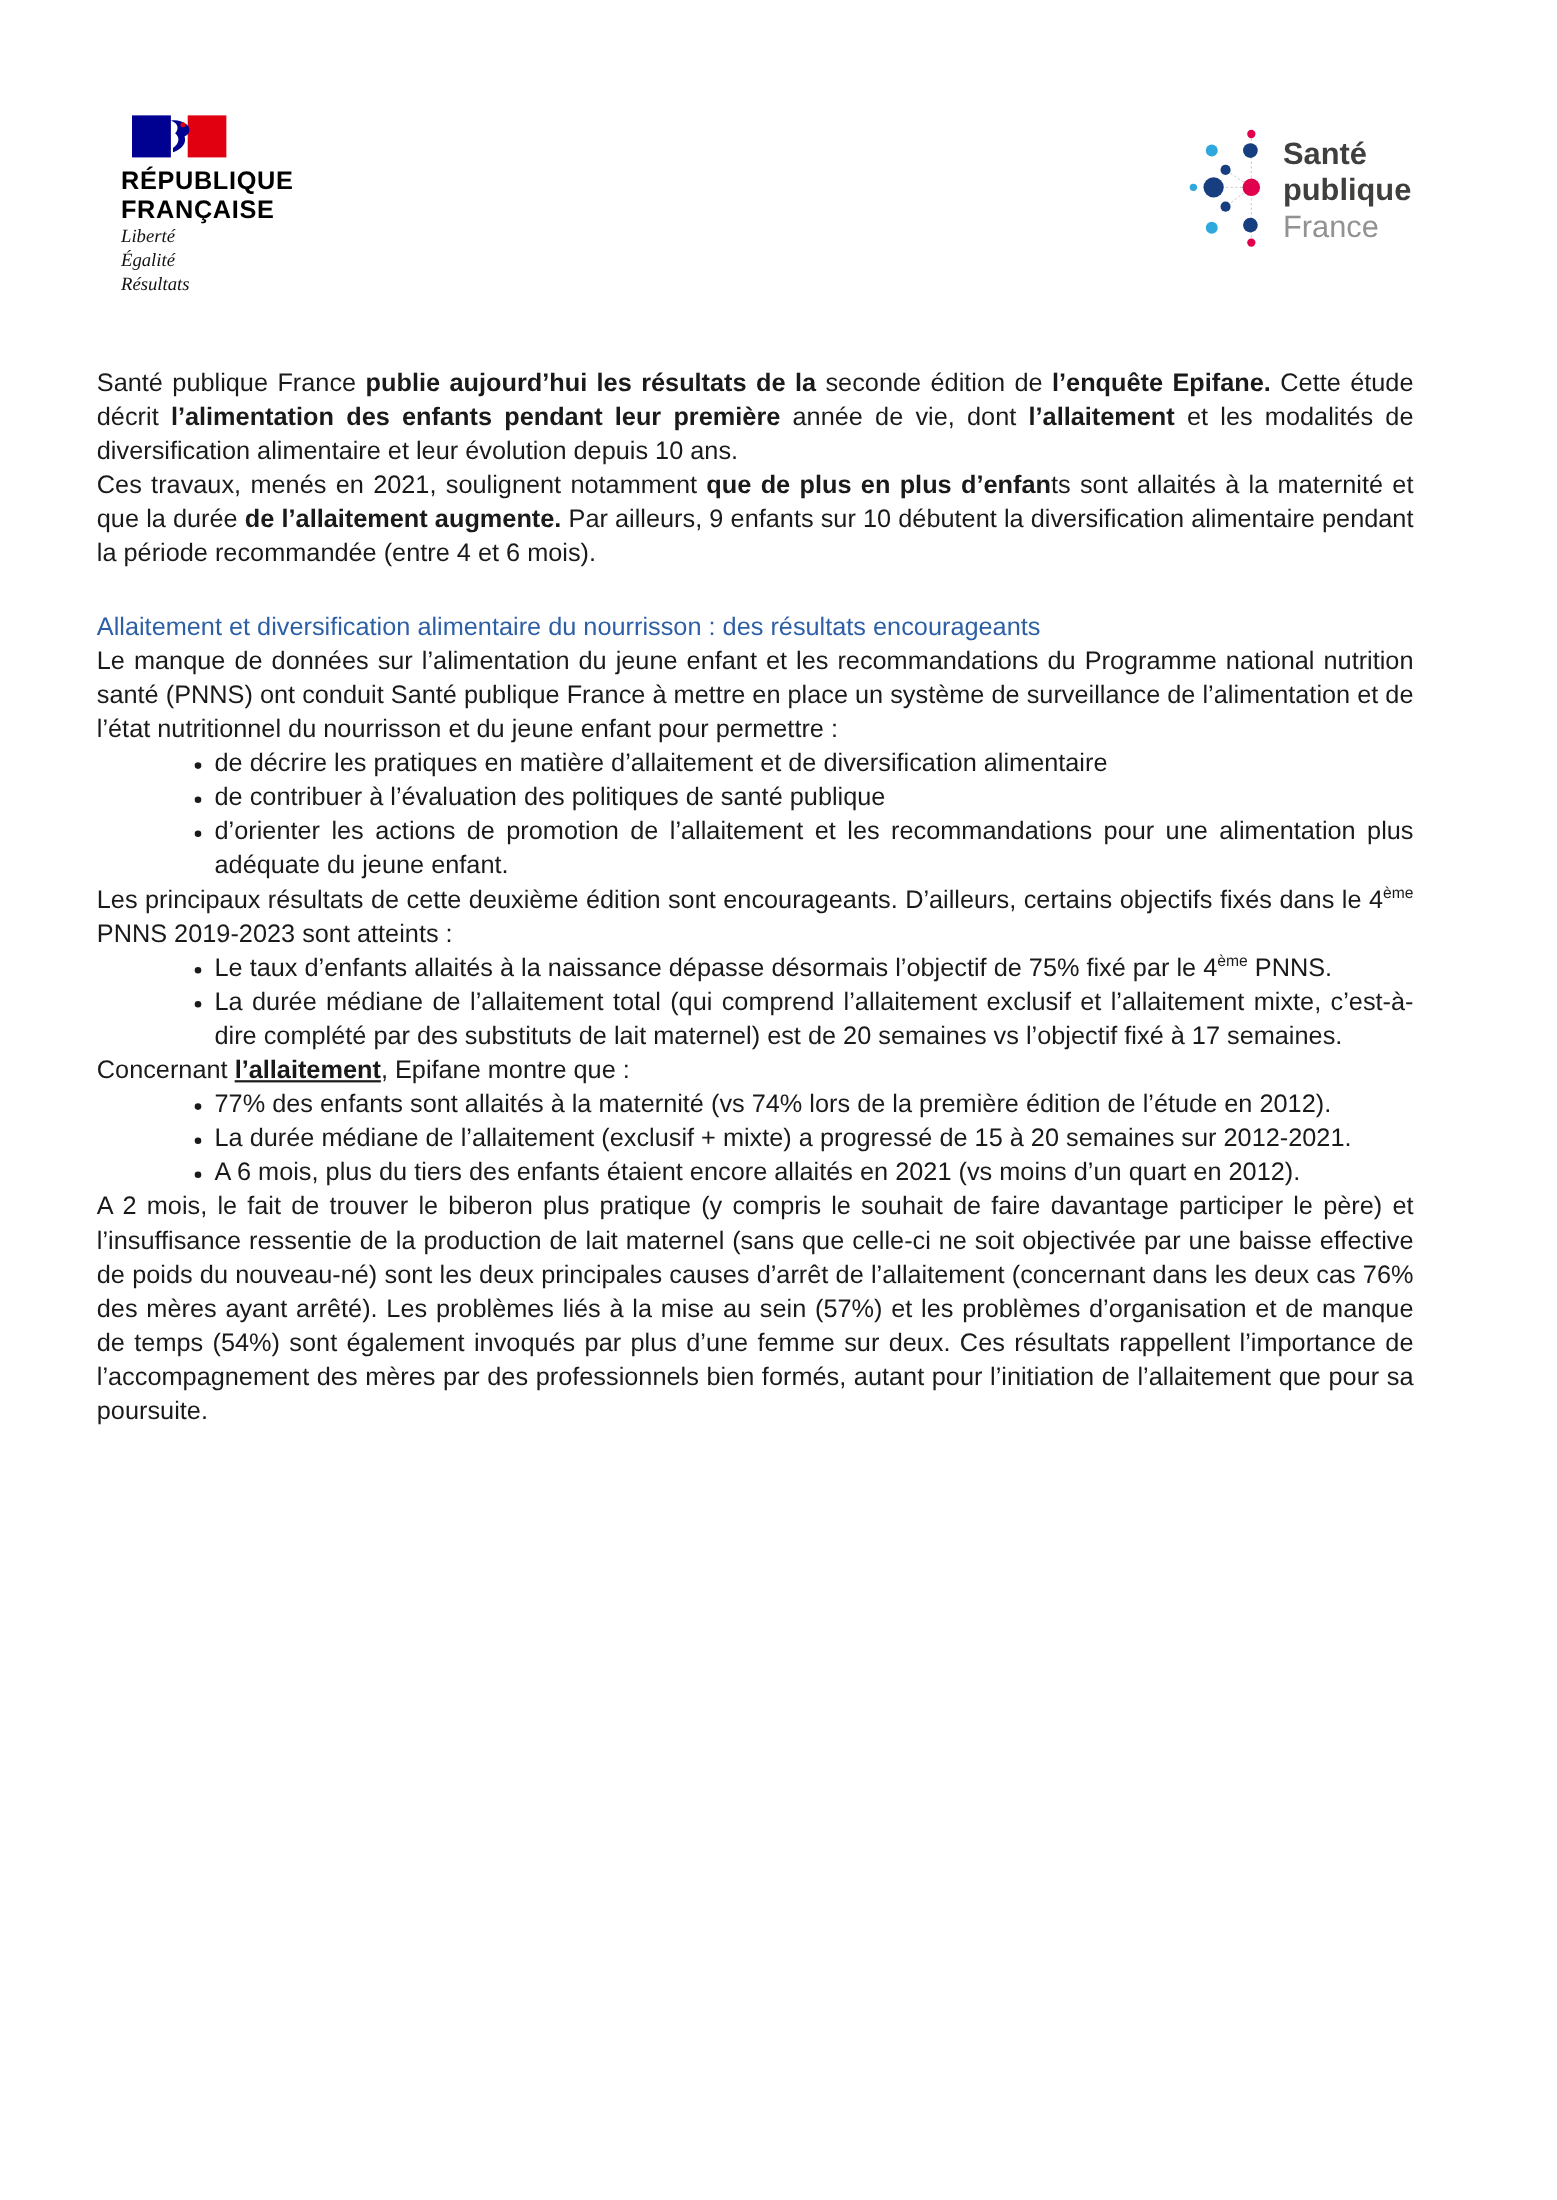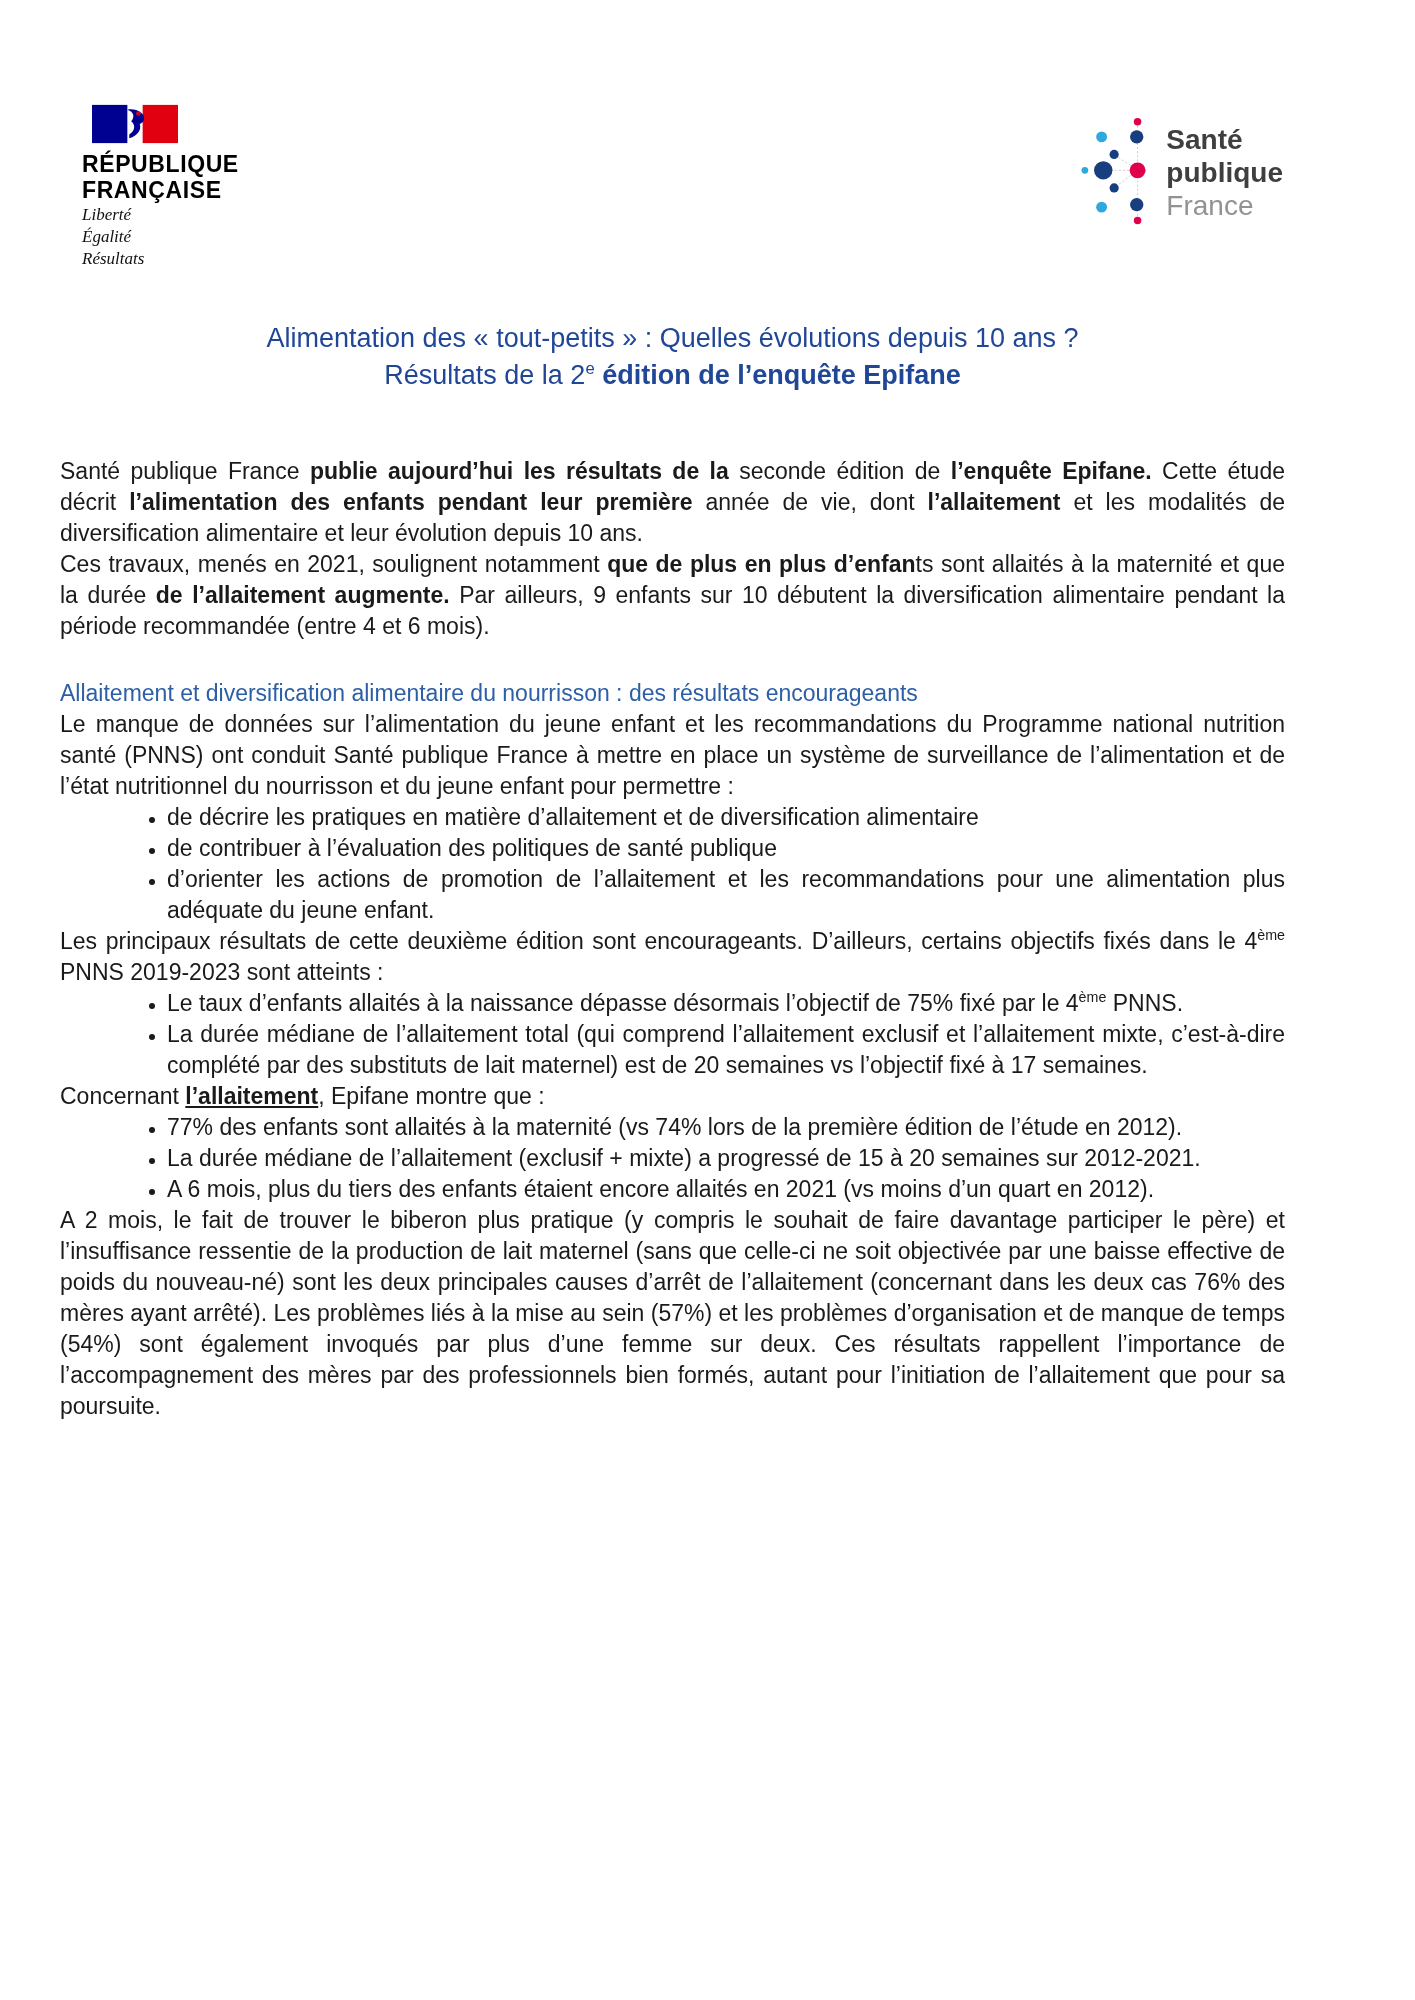--- a/index.html
+++ b/index.html
@@ -1,18 +1,18 @@
 <!DOCTYPE html>
 <html lang="fr"><head>
 <meta charset="utf-8">
 <style>
   html,body { margin:0; padding:0; background:#ffffff; }
   .page {
     width:1415px; height:2000px; margin:0 auto; position:relative;
-    box-sizing:border-box; padding:0 130px 0 60px; overflow:hidden;
+    box-sizing:border-box; padding:0 130px 0 88px; overflow:hidden;
     background:#ffffff; font-family:"Liberation Sans", sans-serif; color:#1a1a1a;
   }
 
   
   .masthead { display:flex; justify-content:space-between; align-items:flex-start; padding-top:104px; }
   .gov-logo { margin-left:22px; }
   .flag-svg { width:86px; height:40px; display:block; margin-left:10px; }
   .flag-blue { fill:#000091; }
   .flag-red  { fill:#E1000F; }
   .gov-name { font-weight:bold; font-size:23px; line-height:26px; letter-spacing:0.6px; color:#000; margin-top:7px; }
@@ -96,24 +96,20 @@
         <span class="spf-bold">Santé</span>
         <span class="spf-bold">publique</span>
         <span class="spf-light">France</span>
       </div>
     </div>
   </header>
 
   <div class="press-meta">
   </div>
 
-  <h1 class="title">
-    <span>Alimentation des « tout-petits » : Quelles évolutions depuis 10 ans ?</span><br>
-    <span><span>Résultats de la 2</span><sup>e</sup><span> </span><span style="font-weight: bold;">édition de l’enquête Epifane</span></span>
-  </h1>
 
   <div class="body-text">
     <p><span>Santé publique France </span><span style="font-weight: bold;">publie aujourd’hui les résultats de la </span><span>seconde édition de </span><span style="font-weight: bold;">l’enquête Epifane.</span><span> Cette étude décrit </span><span style="font-weight: bold;">l’alimentation des enfants pendant leur première</span><span> année de vie, dont </span><span style="font-weight: bold;">l’allaitement</span><span> et les modalités de diversification alimentaire et leur évolution depuis 10 ans.</span></p>
     <p><span>Ces travaux, menés en 2021, soulignent notamment </span><span style="font-weight: bold;">que de plus en plus d’enfan</span><span>ts sont allaités à la maternité et que la durée </span><span style="font-weight: bold;">de l’allaitement augmente.</span><span> Par ailleurs, 9 enfants sur 10 débutent la diversification alimentaire pendant la période recommandée (entre 4 et 6 mois).</span></p>
 
     <h2 class="section-heading">Allaitement et diversification alimentaire du nourrisson : des résultats encourageants</h2>
 
     <p class="mt-sm"><span>Le manque de données sur l’alimentation du jeune enfant et les recommandations du Programme national nutrition santé (PNNS) ont conduit Santé publique France à mettre en place un système de surveillance de l’alimentation et de l’état nutritionnel du nourrisson et du jeune enfant pour permettre :</span></p>
     <ul>
       <li><span>de décrire les pratiques en matière d’allaitement et de diversification alimentaire</span></li>

